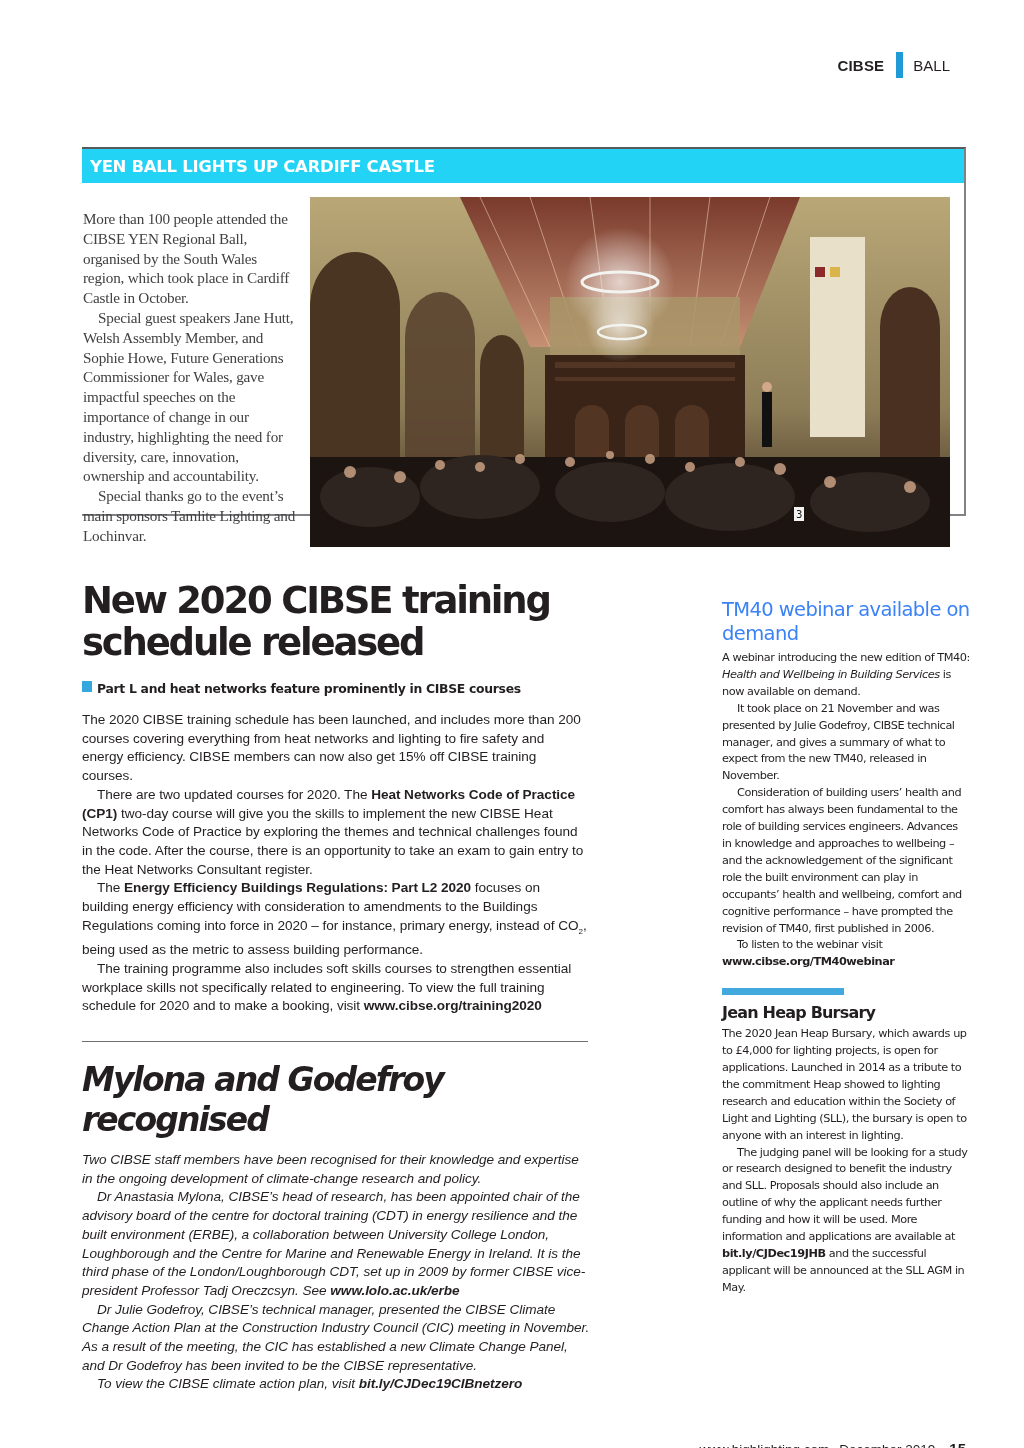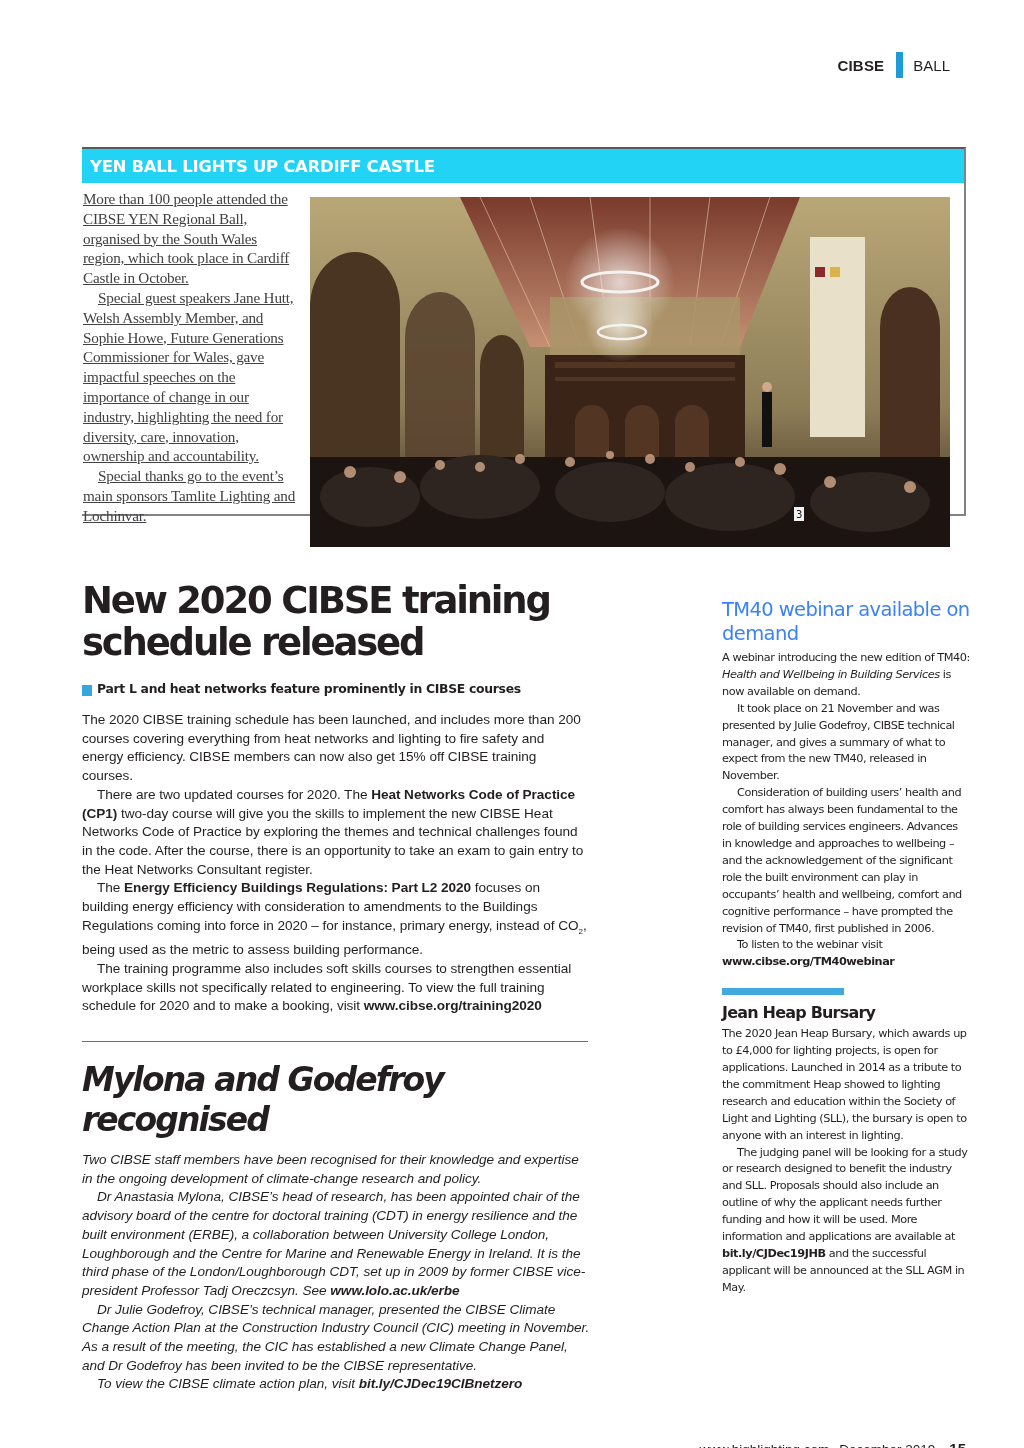--- a/index.html
+++ b/index.html
@@ -9,29 +9,29 @@
   
   .header { position: absolute; top: 52px; right: 74px; display: flex; align-items: center; height: 26px; }
   .header .brand { font-family: "Liberation Sans", sans-serif; font-weight: bold; font-size: 15px; letter-spacing: 0.2px; color: #231f20; }
   .header .bar { width: 7px; height: 26px; background: #1f9ad6; margin: 0 10px 0 12px; }
   .header .section { font-family: "Liberation Sans", sans-serif; font-size: 15px; color: #231f20; }
 
   
   .feature { position: absolute; left: 82px; top: 147px; width: 884px; height: 369px; border-top: 2px solid #58595b; border-right: 2px solid #808285; border-bottom: 2px solid #808285; }
   .feature .banner { height: 34px; background: #22d3f5; display: flex; align-items: center; padding-left: 8px; }
   .feature .banner span { font-family: "DejaVu Sans", sans-serif; font-weight: bold; color: #ffffff; font-size: 16.5px; letter-spacing: -0.3px; }
-  .feature .text { position: absolute; left: 1px; top: 40px; width: 215px; font-family: "Liberation Serif", serif; font-size: 15.2px; line-height: 19.8px; color: #414042; letter-spacing: -0.2px; text-decoration: underline; }
+  .feature .text { position: absolute; left: 1px; top: 60px; width: 215px; font-family: "Liberation Serif", serif; font-size: 15.2px; line-height: 19.8px; color: #414042; letter-spacing: -0.2px; }
   .feature .text p { margin: 0; }
   .feature .text p + p { text-indent: 15px; }
   .feature .photo { position: absolute; left: 228px; top: 48px; width: 640px; height: 350px; overflow: hidden; background: #2a1c14; }
 
   
   .main { position: absolute; left: 82px; top: 580px; width: 506px; }
   .h1 { font-family: "DejaVu Sans", sans-serif; font-weight: bold; font-size: 37px; line-height: 42px; letter-spacing: -2.2px; color: #231f20; }
-  .standfirst { margin-top: 17px; display: flex; align-items: flex-end; font-family: "DejaVu Sans", sans-serif; font-weight: bold; font-size: 12.4px; letter-spacing: -0.3px; color: #231f20; }
+  .standfirst { margin-top: 17px; display: flex; align-items: flex-start; font-family: "DejaVu Sans", sans-serif; font-weight: bold; font-size: 12.4px; letter-spacing: -0.3px; color: #231f20; }
   .standfirst .sq { width: 10px; height: 11px; background: #35a7dd; margin-right: 5px; flex: none; }
   .body { margin-top: 15px; font-family: "Liberation Sans", sans-serif; font-size: 13.6px; line-height: 18.7px; color: #231f20; letter-spacing: -0.05px; }
   .body p + p { text-indent: 15px; }
   .body b { font-weight: bold; }
   .rule { position: absolute; left: 82px; top: 1041px; width: 506px; height: 1px; background: #6d6e71; }
   .main2 { position: absolute; left: 82px; top: 1060px; width: 510px; font-style: italic; }
   .main2 .h1 { font-size: 33px; letter-spacing: -1.9px; line-height: 40px; }
   .main2 .body { margin-top: 11px; }
 
   

